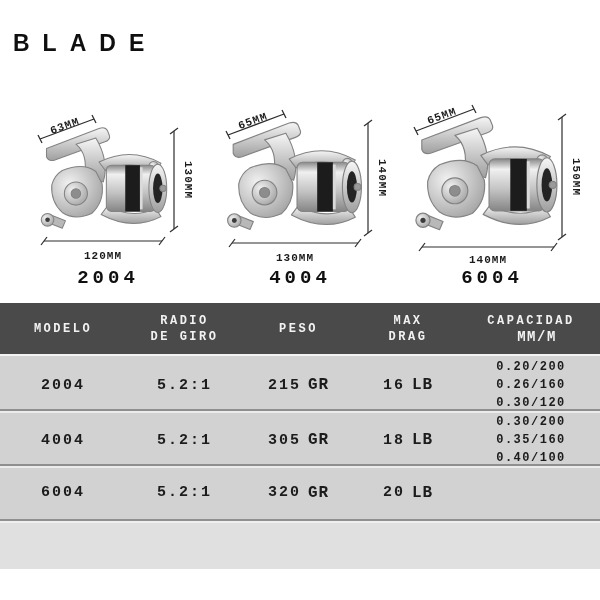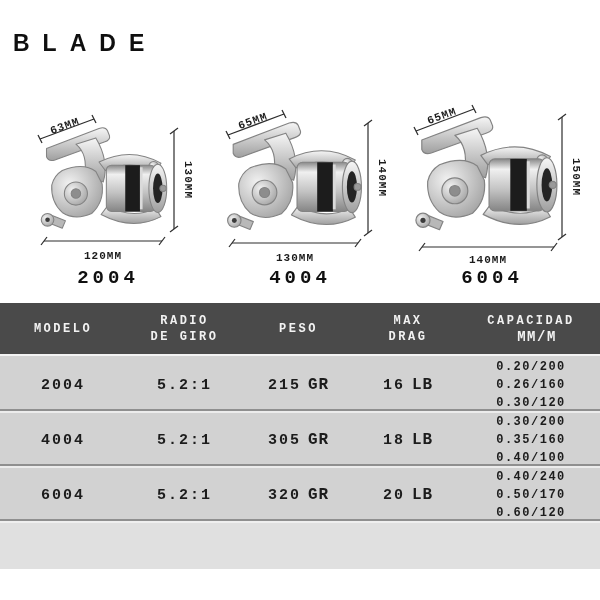--- a/index.html
+++ b/index.html
@@ -265,21 +265,16 @@
     <div class="td">6004</div>
     <div class="td">5.2:1</div>
     <div class="td">
       <span>320</span>
       <span class="unit">GR</span>
     </div>
     <div class="td">
       <span>20</span>
       <span class="unit">LB</span>
     </div>
-    <div class="td caps">
-      <span>0.40/240</span>
-      <span>0.50/170</span>
-      <span>0.60/120</span>
-    </div>
   </div>
 
   <div class="footer-strip"></div>
 </div>
 
 </body></html>

